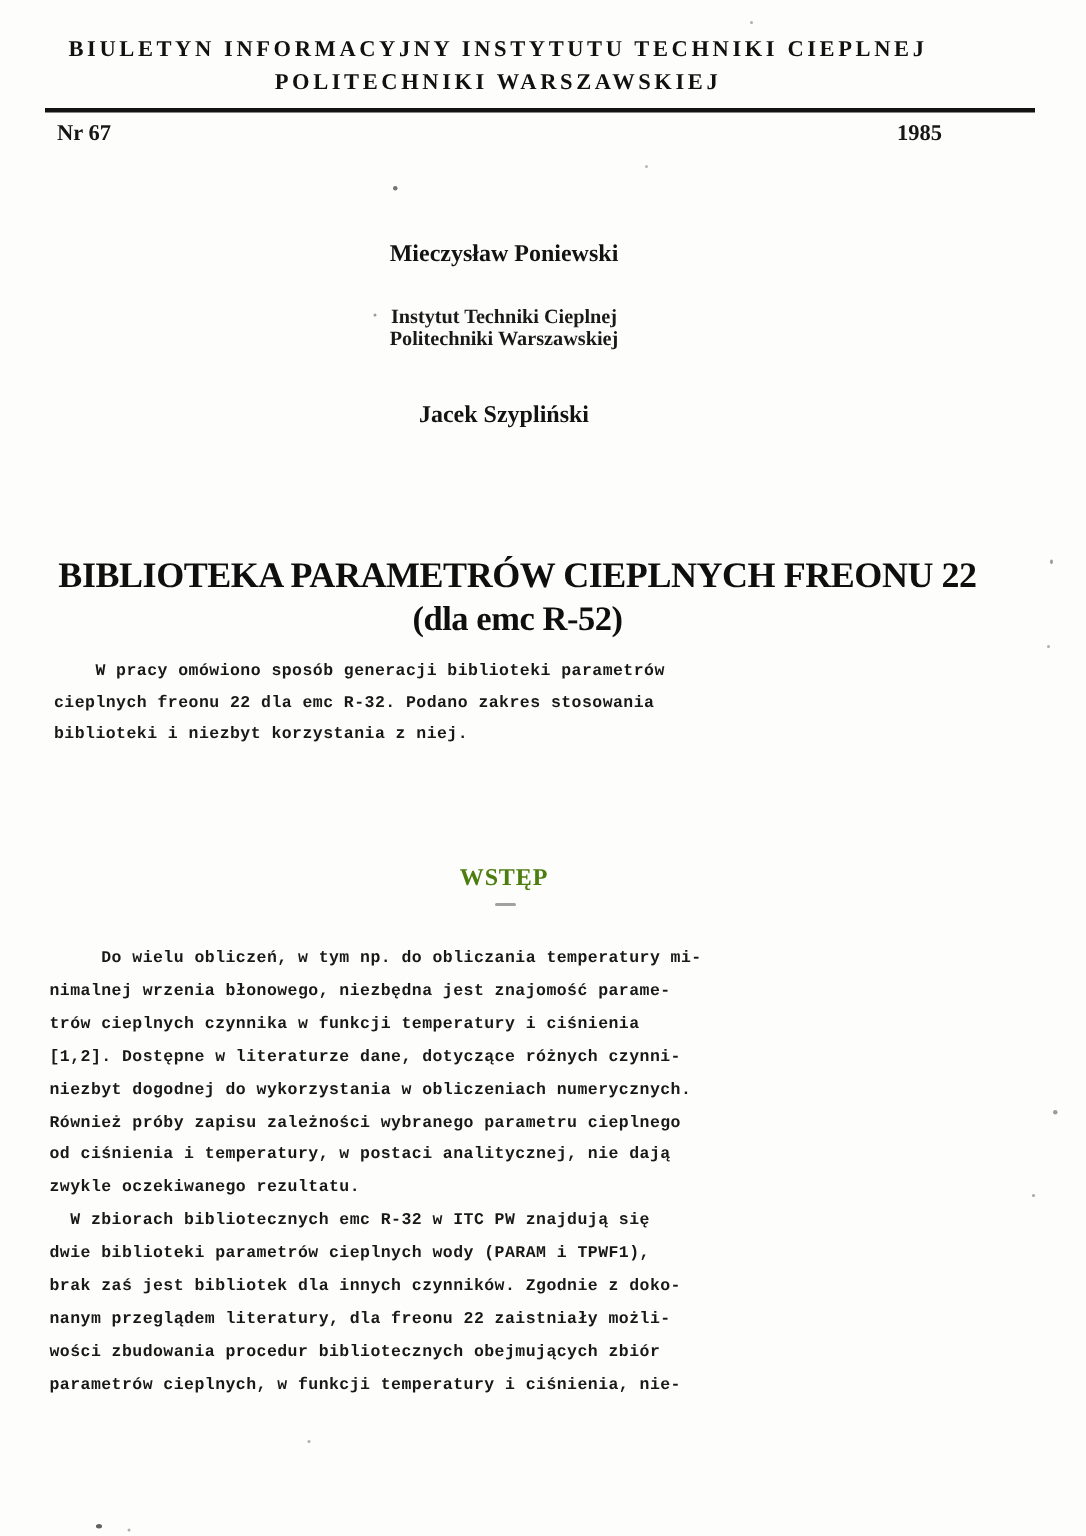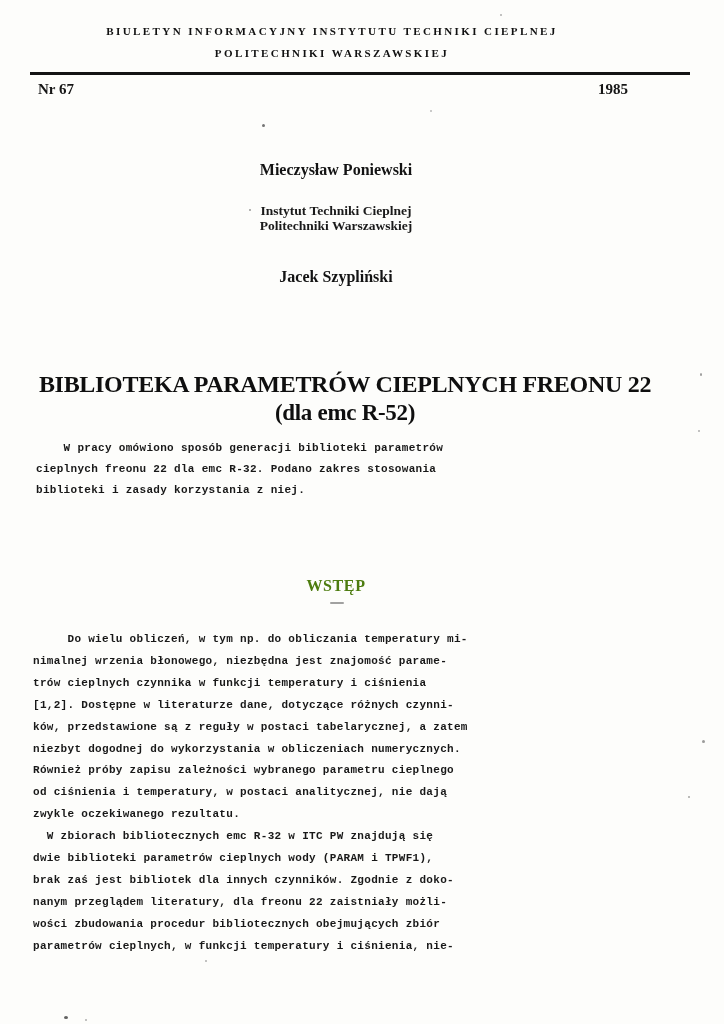--- a/index.html
+++ b/index.html
@@ -13,21 +13,21 @@
     width:724px;height:1024px;
     background:#fdfdfb;
     color:#161616;
     overflow:hidden;
   }
   
   .masthead-line{
     position:absolute;left:0;right:60px;
     text-align:center;
     font-weight:bold;
-    font-size:11px;
+    font-size:15px;
     letter-spacing:2.4px;
     color:#111;
     white-space:nowrap;
   }
   .masthead-line1{top:25px;}
   .masthead-line2{top:47px;}
   .header-rule{
     position:absolute;top:72px;left:30px;width:660px;height:2.6px;
     background:#131313;
   }
@@ -109,32 +109,31 @@
   <div class="centered affil affil-1a">Instytut Techniki Cieplnej</div>
   <div class="centered affil affil-1b">Politechniki Warszawskiej</div>
   <div class="centered author-name author-name-2">Jacek Szypliński</div>
 
   <div class="centered article-title article-title-line1">BIBLIOTEKA PARAMETRÓW CIEPLNYCH FREONU 22</div>
   <div class="centered article-title article-title-line2">(dla emc R-52)</div>
 
   <div class="abstract">
     <div class="tw tw-line">    W pracy omówiono sposób generacji biblioteki parametrów</div>
     <div class="tw tw-line">cieplnych freonu 22 dla emc R-32. Podano zakres stosowania</div>
-    <div class="tw tw-line">biblioteki i zasady korzystania z niej.</div>
+    <div class="tw tw-line">biblioteki i niezbyt korzystania z niej.</div>
   </div>
 
   <div class="centered section-heading">WSTĘP</div>
   <div class="heading-smudge"></div>
 
   <div class="body-text">
     <div class="tw tw-line">     Do wielu obliczeń, w tym np. do obliczania temperatury mi-</div>
     <div class="tw tw-line">nimalnej wrzenia błonowego, niezbędna jest znajomość parame-</div>
     <div class="tw tw-line">trów cieplnych czynnika w funkcji temperatury i ciśnienia</div>
     <div class="tw tw-line">[1,2]. Dostępne w literaturze dane, dotyczące różnych czynni-</div>
-    <div class="tw tw-line">ków, przedstawione są z reguły w postaci tabelarycznej, a zatem</div>
     <div class="tw tw-line">niezbyt dogodnej do wykorzystania w obliczeniach numerycznych.</div>
     <div class="tw tw-line">Również próby zapisu zależności wybranego parametru cieplnego</div>
     <div class="tw tw-line">od ciśnienia i temperatury, w postaci analitycznej, nie dają</div>
     <div class="tw tw-line">zwykle oczekiwanego rezultatu.</div>
     <div class="tw tw-line">  W zbiorach bibliotecznych emc R-32 w ITC PW znajdują się</div>
     <div class="tw tw-line">dwie biblioteki parametrów cieplnych wody (PARAM i TPWF1),</div>
     <div class="tw tw-line">brak zaś jest bibliotek dla innych czynników. Zgodnie z doko-</div>
     <div class="tw tw-line">nanym przeglądem literatury, dla freonu 22 zaistniały możli-</div>
     <div class="tw tw-line">wości zbudowania procedur bibliotecznych obejmujących zbiór</div>
     <div class="tw tw-line">parametrów cieplnych, w funkcji temperatury i ciśnienia, nie-</div>

